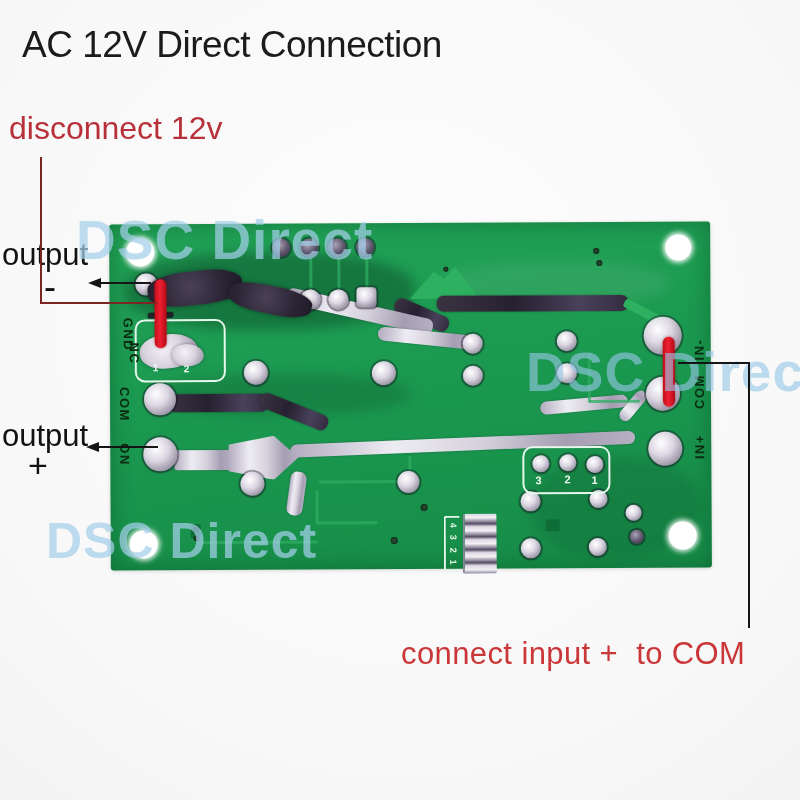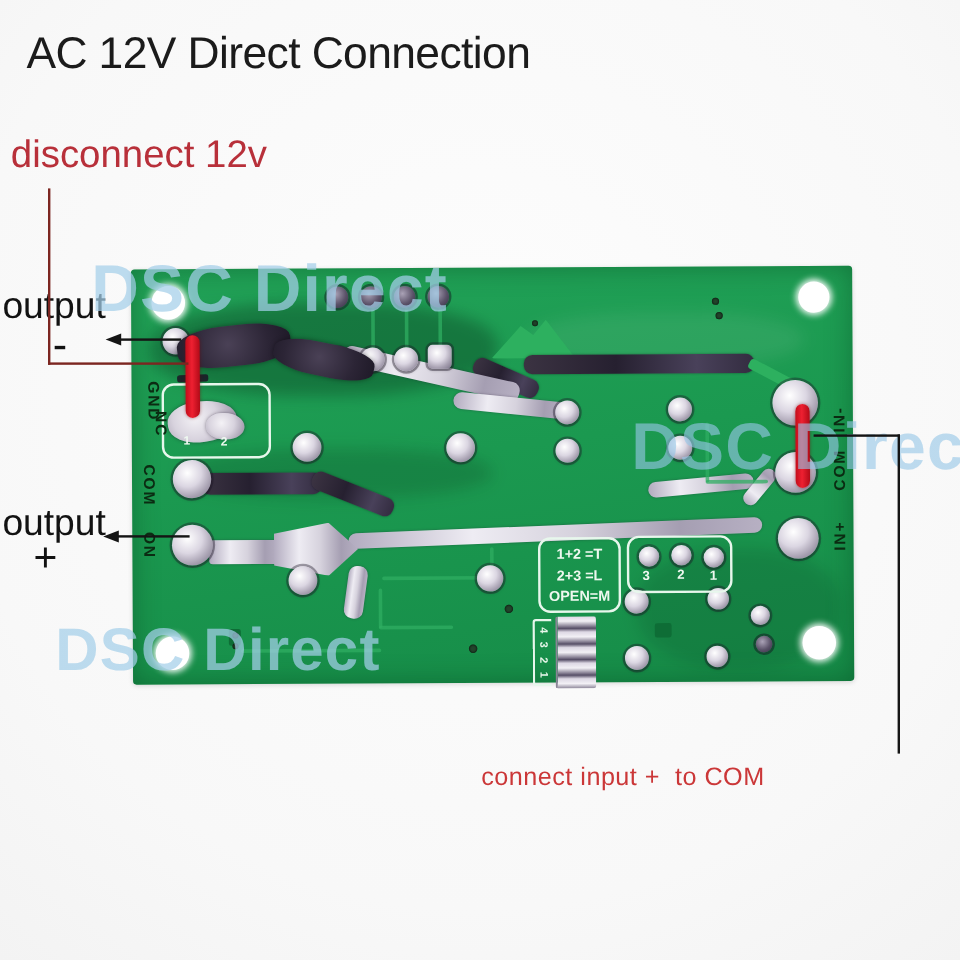--- a/index.html
+++ b/index.html
@@ -10,21 +10,21 @@
   }
   .abs{position:absolute;}
   
   .title{left:22px;top:24px;font-size:37px;color:#1b1b1b;letter-spacing:-0.5px;}
   .disconnect{left:9px;top:110px;font-size:32px;color:#b8303a;}
   .out-word{font-size:31px;color:#121212;}
   .out1{left:2px;top:237px;}
   .out1-sign{left:44px;top:266px;font-size:36px;color:#121212;}
   .out2{left:2px;top:418px;}
   .out2-sign{left:28px;top:446px;font-size:34px;color:#121212;}
-  .connect{left:401px;top:636px;font-size:21px;color:#cb3738;white-space:pre;letter-spacing:0.4px;}
+  .connect{left:401px;top:636px;font-size:31px;color:#cb3738;white-space:pre;letter-spacing:0.4px;}
   
   .line{background:#151515;z-index:40;}
   .maroon{background:#7c2621;z-index:40;}
   .ah{width:0;height:0;border-top:5px solid transparent;border-bottom:5px solid transparent;
       border-right:13px solid #151515;z-index:40;}
   
   .wm{font-weight:700;color:rgba(164,206,233,0.72);letter-spacing:1px;z-index:30;pointer-events:none;white-space:nowrap;}
   
   .board{
     left:110px;top:223px;width:601px;height:346px;z-index:10;
@@ -169,25 +169,20 @@
 
   <div class="abs pcb-label rot90" style="left:-4px;top:102px;">GND</div>
   <div class="abs pcb-label rot90" style="left:2px;top:121px;">NC</div>
   <div class="abs pcb-label rot90" style="left:-8px;top:172px;">COM</div>
   <div class="abs pcb-label rot90" style="left:-8px;top:222px;">ON</div>
 
   <div class="abs pcb-label rotm90" style="left:568px;top:120px;">IN-</div>
   <div class="abs pcb-label rotm90" style="left:568px;top:162px;">COM</div>
   <div class="abs pcb-label rotm90" style="left:568px;top:217px;">IN+</div>
 
-  <div class="abs silk-box legend" style="left:338px;top:225px;width:69px;height:63px;">
-    <span>1+2 =T</span>
-    <span>2+3 =L</span>
-    <span>OPEN=M</span>
-  </div>
 
   <div class="abs silk-box" style="left:412px;top:224px;width:84px;height:44px;">
     <div class="abs pad" style="left:8px;top:7px;width:17px;height:17px;"></div>
     <div class="abs pad" style="left:35px;top:6px;width:17px;height:17px;"></div>
     <div class="abs pad" style="left:62px;top:8px;width:17px;height:17px;"></div>
     <div class="abs white-num" style="left:11px;top:26px;font-size:11px;">3</div>
     <div class="abs white-num" style="left:40px;top:25px;font-size:11px;">2</div>
     <div class="abs white-num" style="left:67px;top:26px;font-size:11px;">1</div>
   </div>
 

